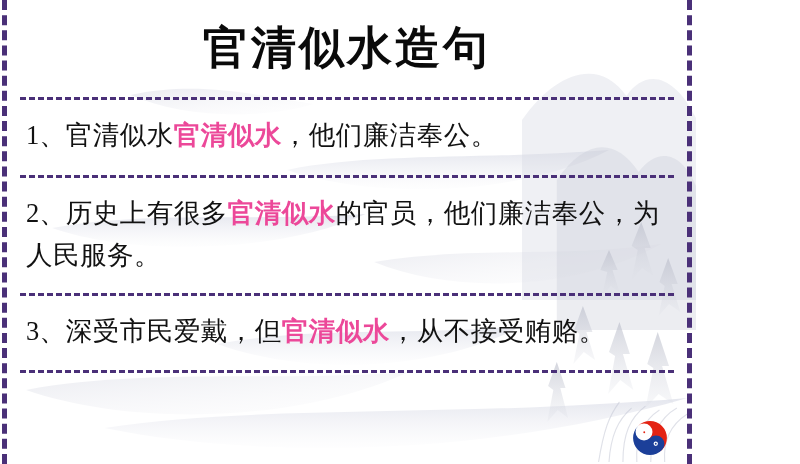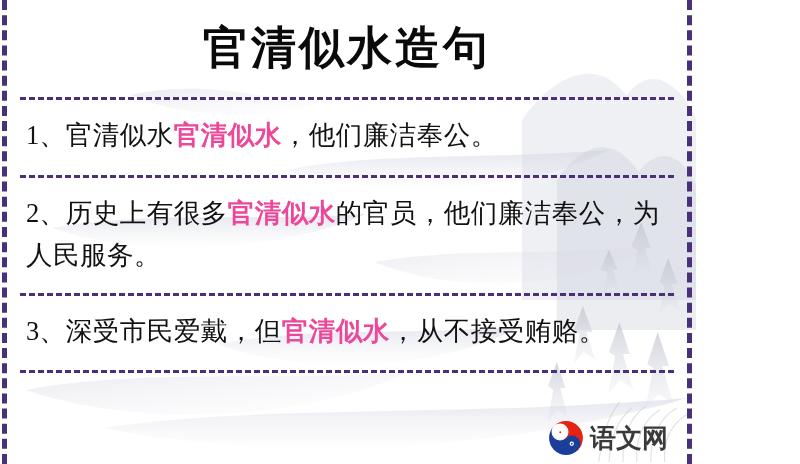--- a/index.html
+++ b/index.html
@@ -191,16 +191,15 @@
       <circle cx="50" cy="50" r="47" fill="#ffffff"></circle>
 
       <path d="M50 3 A47 47 0 0 1 50 97 A23.5 23.5 0 0 1 50 50 A23.5 23.5 0 0 0 50 3 Z" fill="#e42313" transform="rotate(-45 50 50)"></path>
 
       <path d="M50 97 A47 47 0 0 1 50 3 A23.5 23.5 0 0 0 50 50 A23.5 23.5 0 0 1 50 97 Z" fill="#1b3f99" transform="rotate(-45 50 50)"></path>
       <circle cx="34" cy="34" r="6" fill="#ffffff"></circle>
       <circle cx="66" cy="66" r="6" fill="#ffffff"></circle>
       <circle cx="34" cy="34" r="2.6" fill="#e42313"></circle>
       <circle cx="66" cy="66" r="2.6" fill="#1b3f99"></circle>
     </svg>
-    <span class="logo-text">语文网</span>
   </div>
 
 </div>
 
 </body></html>

